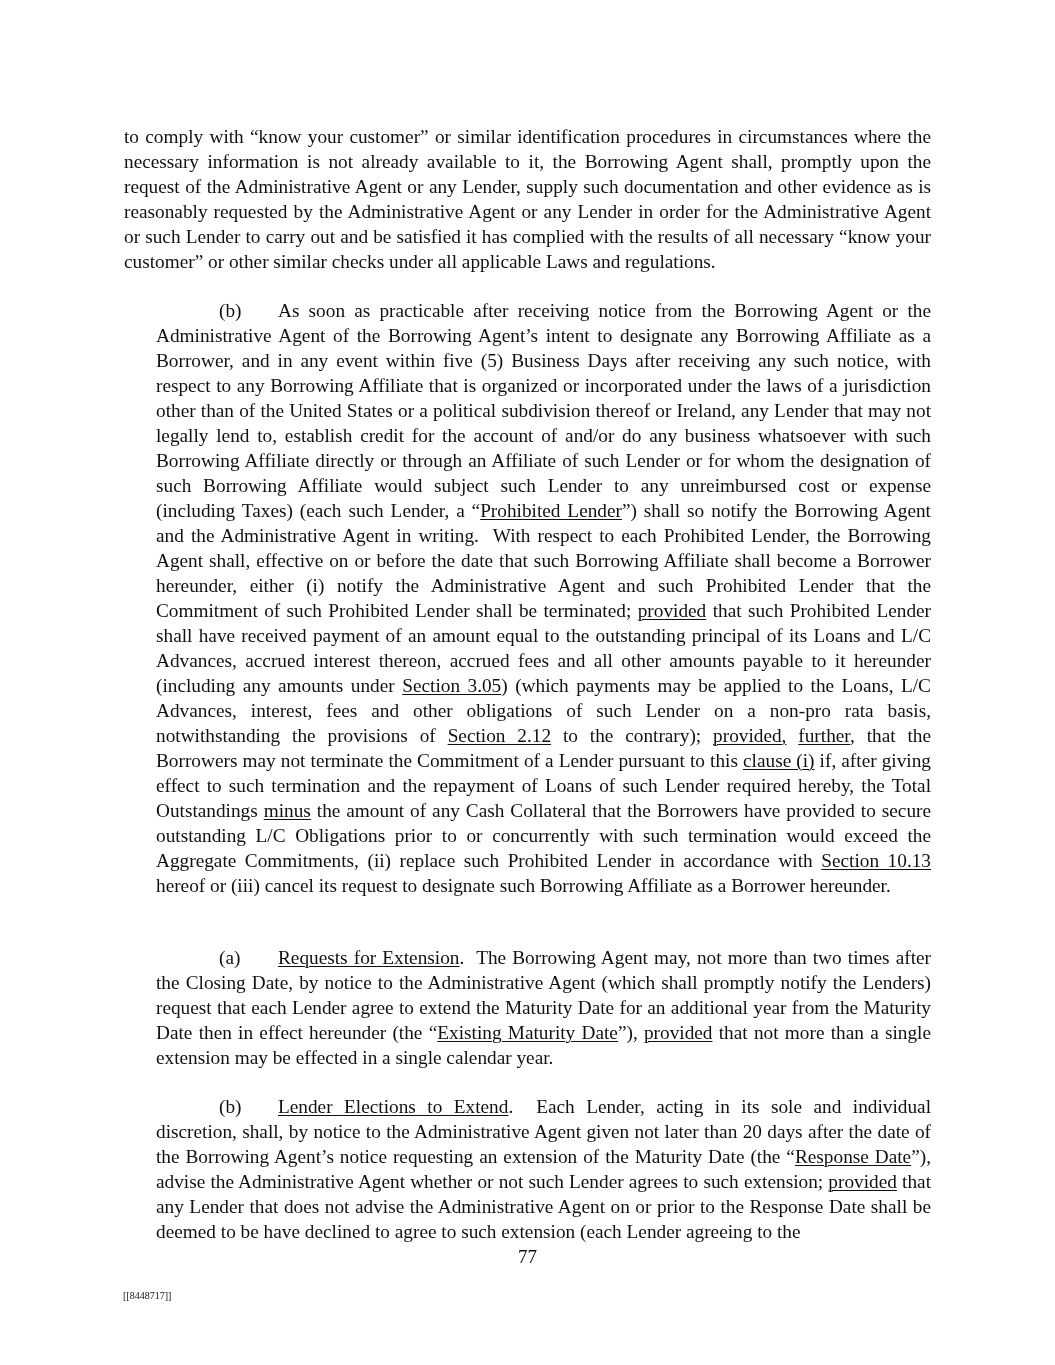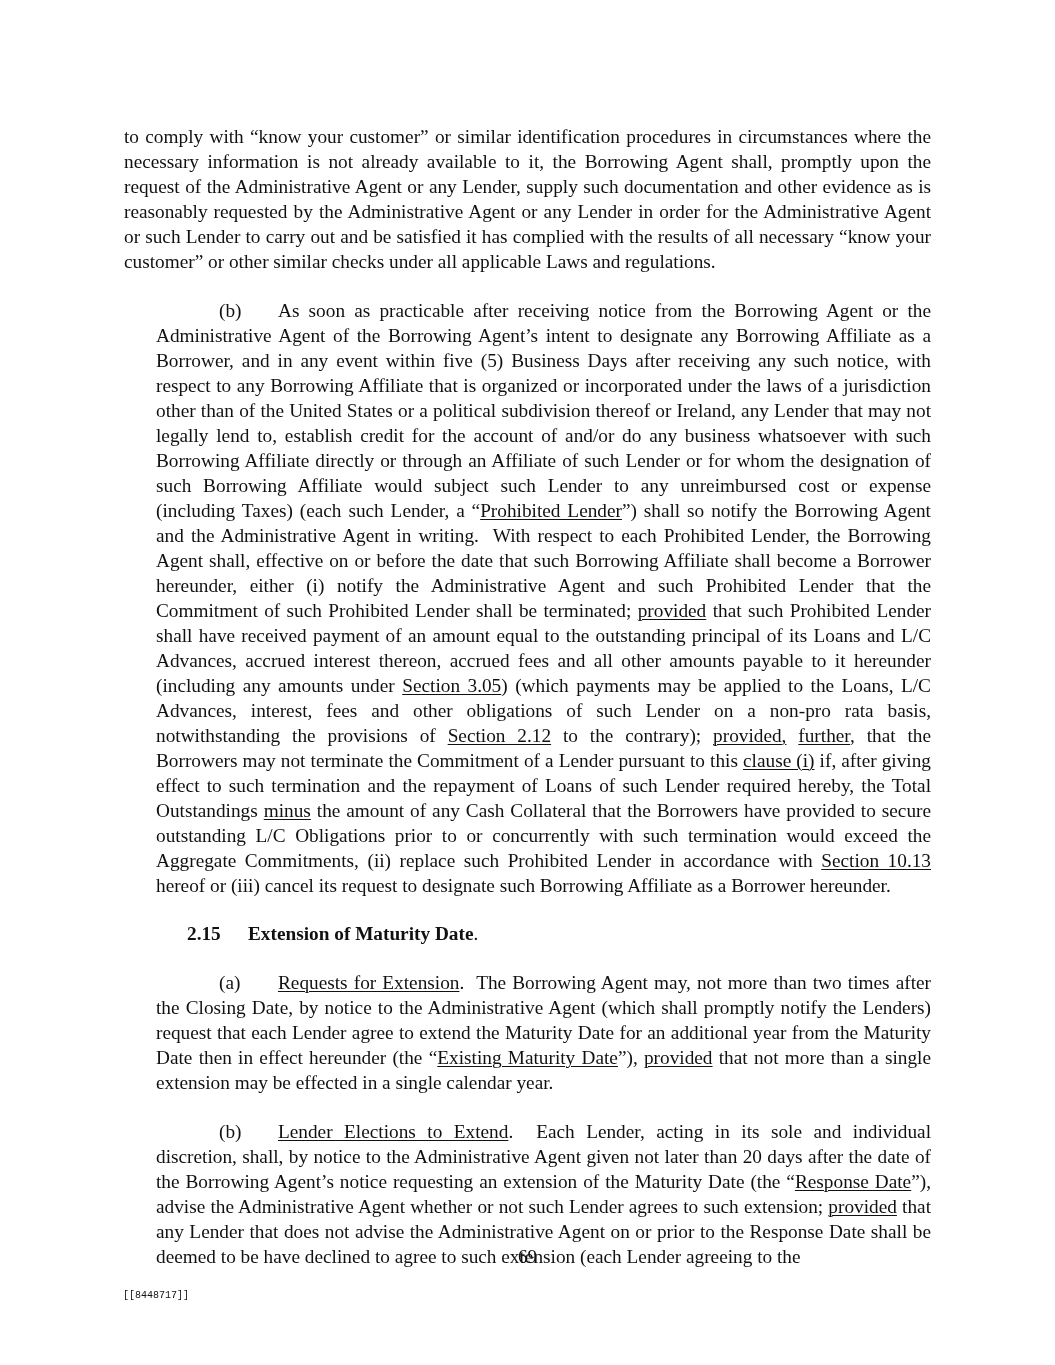--- a/index.html
+++ b/index.html
@@ -16,34 +16,31 @@
   u { text-decoration: underline; text-underline-offset: 2px; text-decoration-thickness: 1px; }
   .heading { margin: 0; padding-left: 63px; font-weight: bold; }
   .heading .num { display: inline-block; width: 61px; }
   .heading .period { font-weight: normal; }
   .page-number {
     position: absolute; left: 0; width: 1055px; top: 1246px; text-align: center;
     font-family: "Liberation Serif", serif; font-size: 19px; color: #111111;
   }
   .doc-id {
     position: absolute; left: 123px; top: 1290px;
-    font-family: Liberation Mono, monospace; font-size: 10px; color: #111111;
+    font-family: Liberation Serif, serif; font-size: 10px; color: #111111;
   }
 </style>
 </head>
 <body>
 
 <div class="page">
   <p class="para"><span>to comply with “know your customer” or similar identification procedures in circumstances where the necessary information is not already available to it, the Borrowing Agent shall, promptly upon the request of the Administrative Agent or any Lender, supply such documentation and other evidence as is reasonably requested by the Administrative Agent or any Lender in order for the Administrative Agent or such Lender to carry out and be satisfied it has complied with the results of all necessary “know your customer” or other similar checks under all applicable Laws and regulations.</span></p>
   <div class="gap"></div>
   <p class="para indent"><span class="label">(b)</span><span>As soon as practicable after receiving notice from the Borrowing Agent or the Administrative Agent of the Borrowing Agent’s intent to designate any Borrowing Affiliate as a Borrower, and in any event within five (5) Business Days after receiving any such notice, with respect to any Borrowing Affiliate that is organized or incorporated under the laws of a jurisdiction other than of the United States or a political subdivision thereof or Ireland, any Lender that may not legally lend to, establish credit for the account of and/or do any business whatsoever with such Borrowing Affiliate directly or through an Affiliate of such Lender or for whom the designation of such Borrowing Affiliate would subject such Lender to any unreimbursed cost or expense (including Taxes) (each such Lender, a “</span><u>Prohibited Lender</u><span>”) shall so notify the Borrowing Agent and the Administrative Agent in writing.&nbsp; With respect to each Prohibited Lender, the Borrowing Agent shall, effective on or before the date that such Borrowing Affiliate shall become a Borrower hereunder, either (i)&nbsp;notify the Administrative Agent and such Prohibited Lender that the Commitment of such Prohibited Lender shall be terminated; </span><u>provided</u><span> that such Prohibited Lender shall have received payment of an amount equal to the outstanding principal of its Loans and L/C Advances, accrued interest thereon, accrued fees and all other amounts payable to it hereunder (including any amounts under </span><u>Section 3.05</u><span>) (which payments may be applied to the Loans, L/C Advances, interest, fees and other obligations of such Lender on a non-pro rata basis, notwithstanding the provisions of </span><u>Section&nbsp;2.12</u><span> to the contrary); </span><u>provided,</u><span> </span><u>further</u><span>, that the Borrowers may not terminate the Commitment of a Lender pursuant to this </span><u>clause (i)</u><span> if, after giving effect to such termination and the repayment of Loans of such Lender required hereby, the Total Outstandings </span><u>minus</u><span> the amount of any Cash Collateral that the Borrowers have provided to secure outstanding L/C Obligations prior to or concurrently with such termination would exceed the Aggregate Commitments, (ii) replace such Prohibited Lender in accordance with </span><u>Section 10.13</u><span> hereof or (iii) cancel its request to designate such Borrowing Affiliate as a Borrower hereunder.</span></p>
   <div class="gap"></div>
-  <p class="heading">
-    <span class="num">2.15</span><span>Extension of Maturity Date</span><span class="period">.</span>
-  </p>
   <div class="gap"></div>
   <p class="para indent"><span class="label">(a)</span><u>Requests for Extension</u><span>.&nbsp; The Borrowing Agent may, not more than two times after the Closing Date, by notice to the Administrative Agent (which shall promptly notify the Lenders) request that each Lender agree to extend the Maturity Date for an additional year from the Maturity Date then in effect hereunder (the “</span><u>Existing Maturity Date</u><span>”), </span><u>provided</u><span> that not more than a single extension may be effected in a single calendar year.</span></p>
   <div class="gap"></div>
   <p class="para indent"><span class="label">(b)</span><u>Lender Elections to Extend</u><span>.&nbsp; Each Lender, acting in its sole and individual discretion, shall, by notice to the Administrative Agent given not later than 20 days after the date of the Borrowing Agent’s notice requesting an extension of the Maturity Date (the “</span><u>Response Date</u><span>”), advise the Administrative Agent whether or not such Lender agrees to such extension; </span><u>provided</u><span> that any Lender that does not advise the Administrative Agent on or prior to the Response Date shall be deemed to be have declined to agree to such extension (each Lender agreeing to the</span></p>
 </div>
 
-<div class="page-number">69</div>
+<div class="page-number">77</div>
 <div class="doc-id">[[8448717]]</div>
 
 </body></html>

